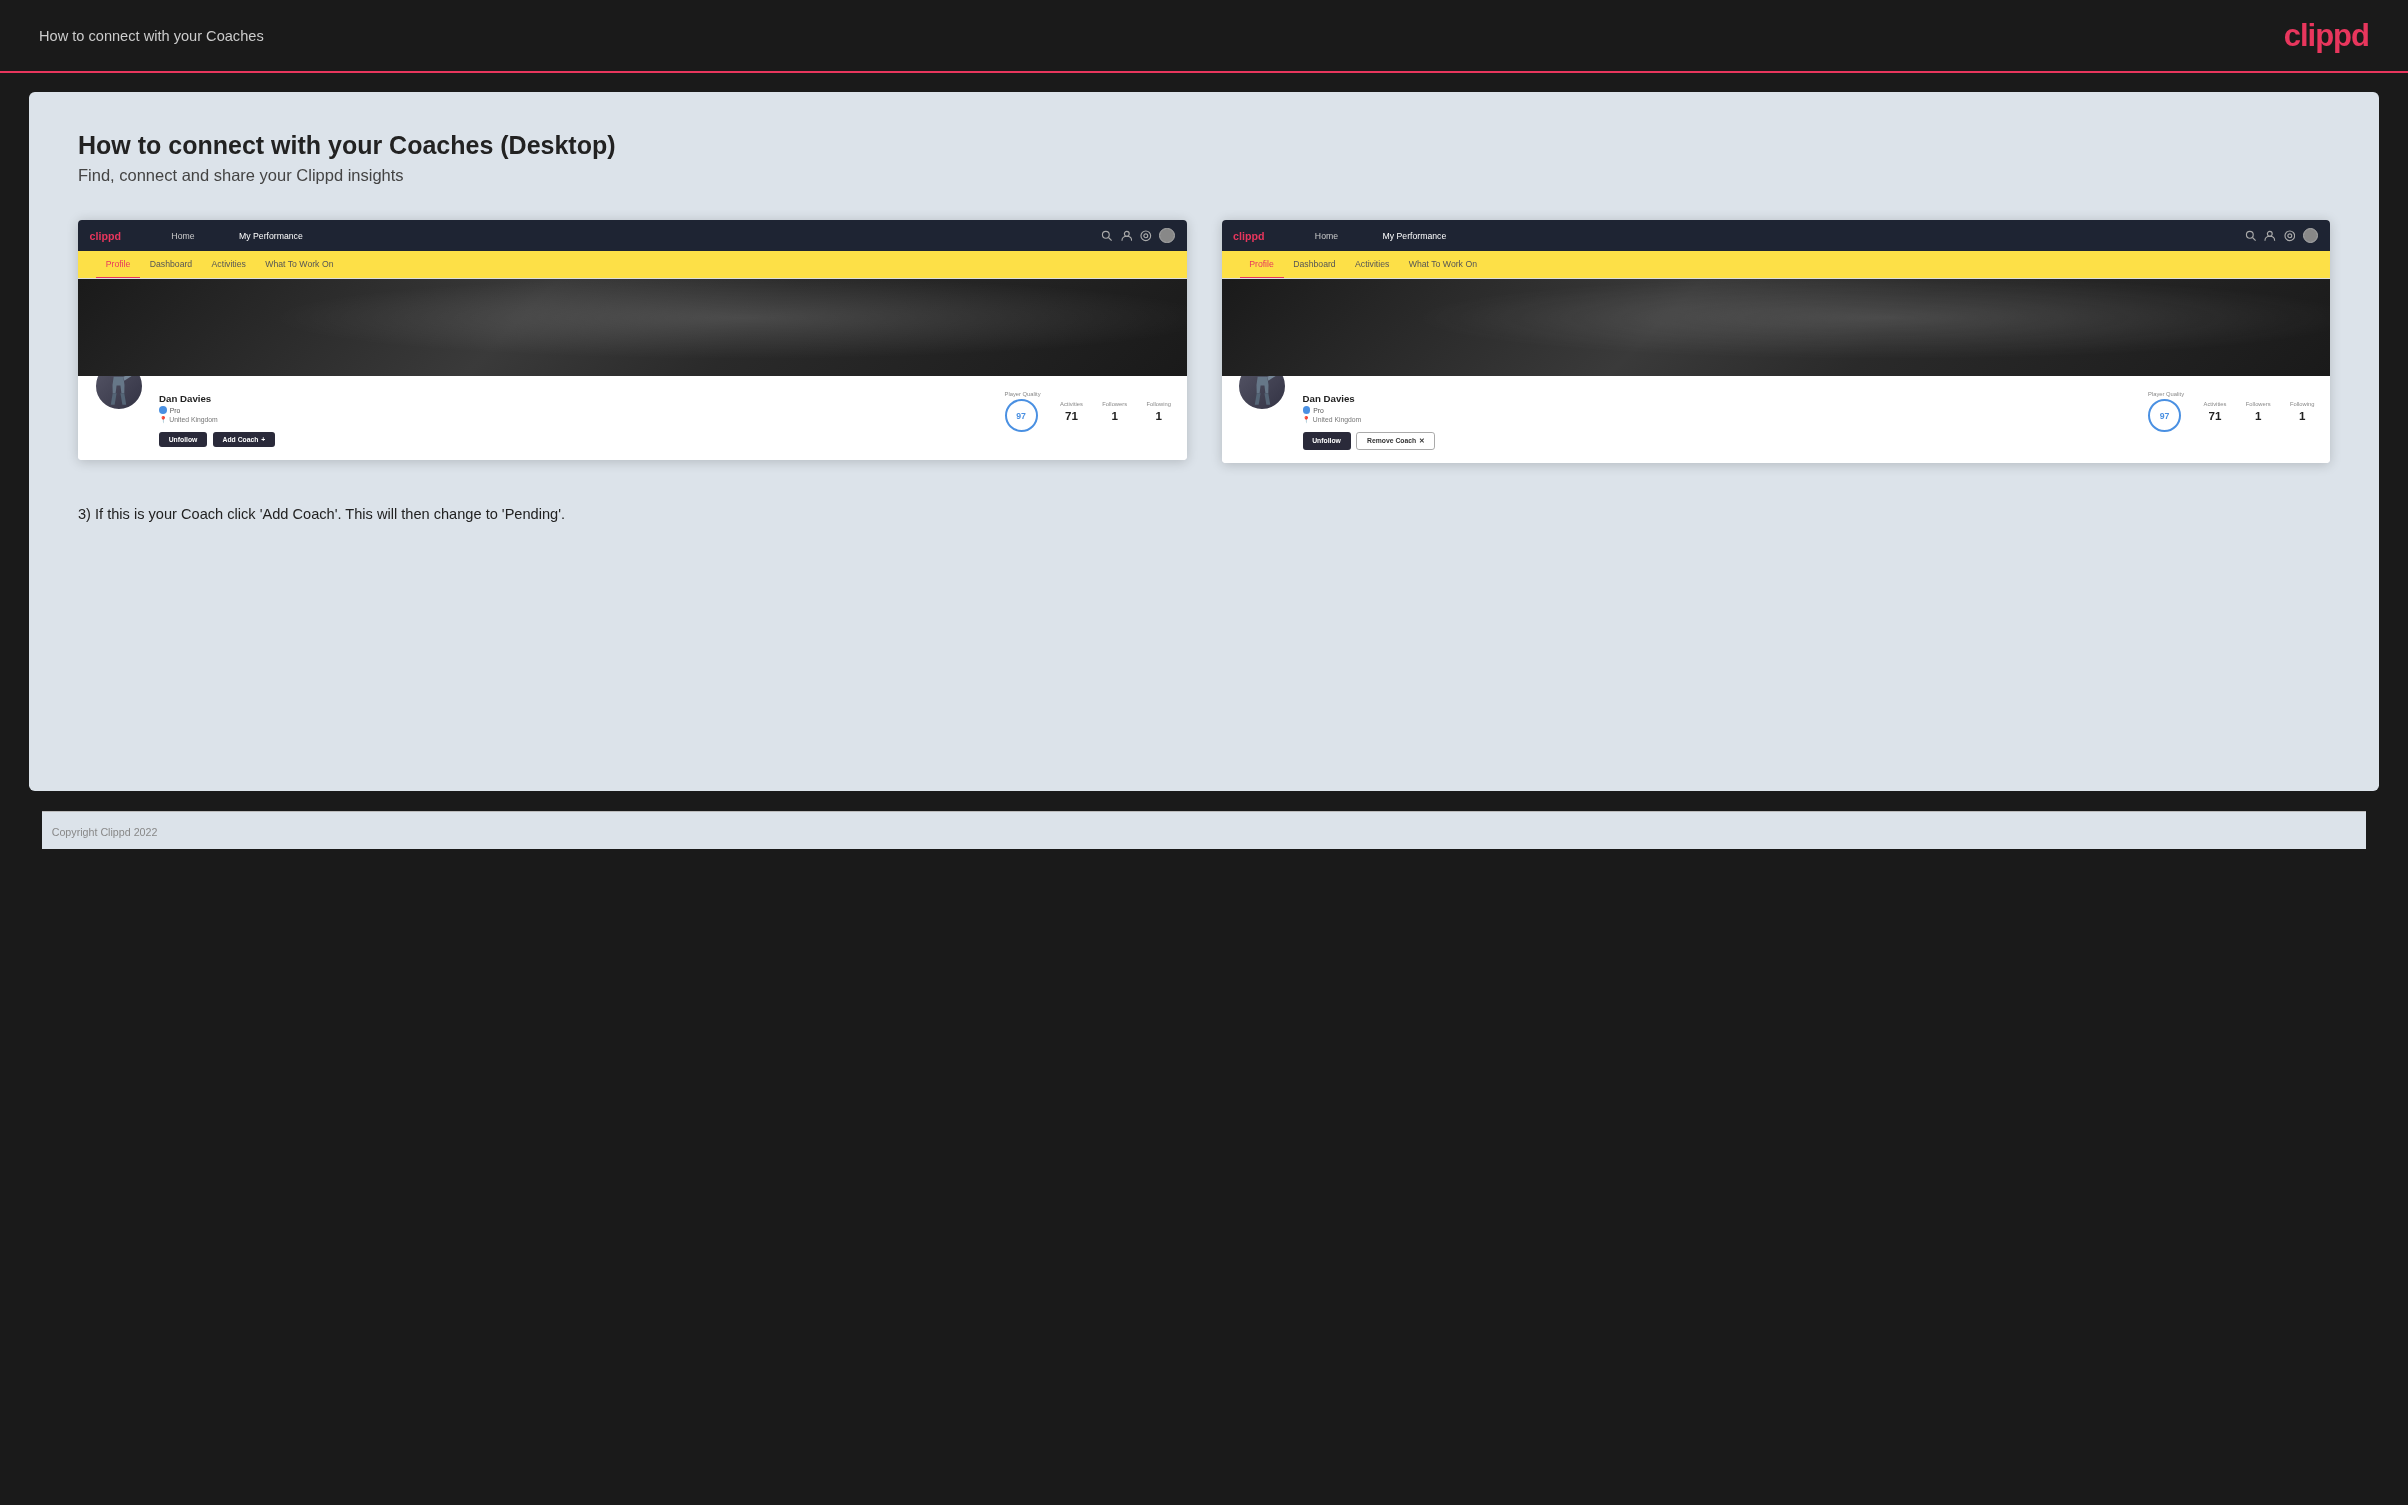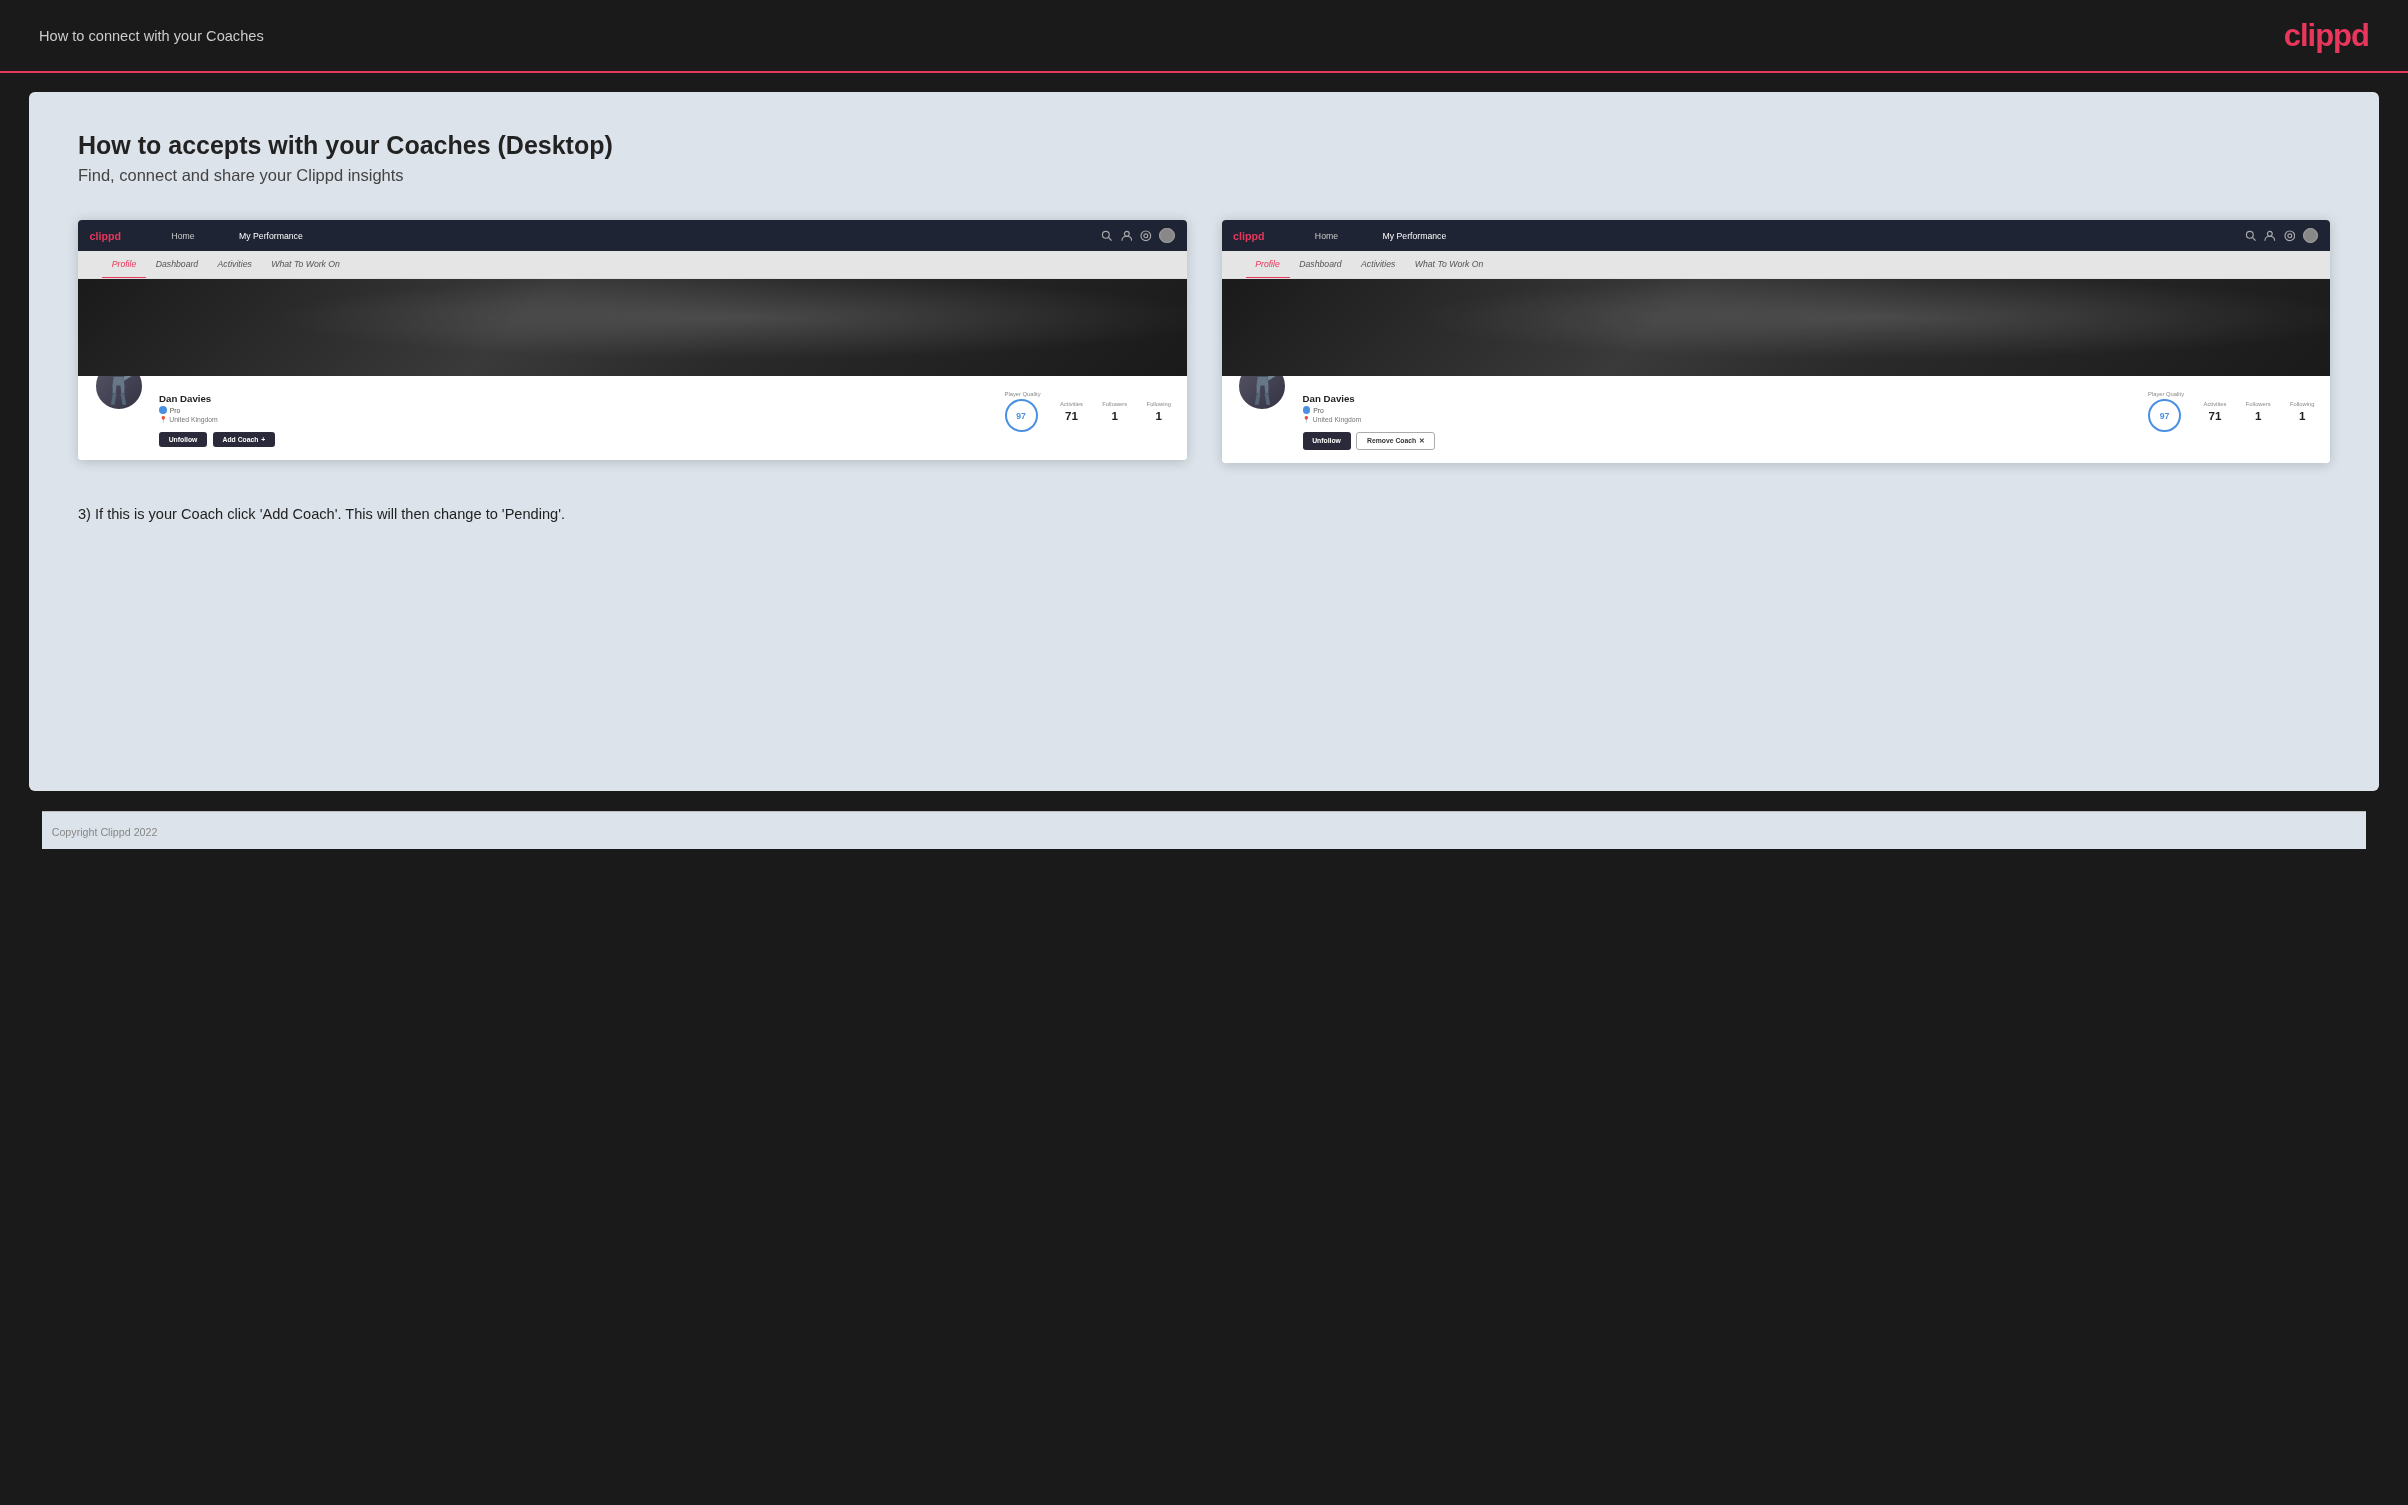--- a/index.html
+++ b/index.html
@@ -84,25 +84,24 @@
     .mock-nav-link.active {
       color: #fff;
     }
     .mock-nav-icons {
       margin-left: auto;
       display: flex;
       gap: 7.8px;
       align-items: center;
     }
     .mock-tabs {
-      background: #e5e5e5;
+      background: #fde047;
       display: flex;
       border-bottom: 1px solid #ddd;
-      padding: 0 24px;
-      font-style: italic;
+      padding: 0 18px;
     }
     .mock-tab {
       font-size: 8.7px;
       padding: 7.8px 9.7px;
       color: #555;
       cursor: pointer;
       border-bottom: 1.9px solid transparent;
     }
     .mock-tab.active {
       color: #e8365d;
@@ -263,21 +262,21 @@
 </head>
 <body>
 
 <div class="top-bar">
   <span class="top-bar-title">How to connect with your Coaches</span>
   <span class="logo">clippd</span>
 </div>
 
 <div class="main-content">
 
-  <div class="main-title">How to accepts with your Coaches (Desktop)</div>
+  <div class="main-title">How to connect with your Coaches (Desktop)</div>
   <div class="main-subtitle">Find, connect and share your Clippd insights</div>
 
   <div class="screenshots-row">
 
     <div class="screenshot-col">
       <div class="mock-browser">
 
         <div class="mock-nav">
           <span class="mock-logo">clippd</span>
           <span class="mock-nav-link">Home</span>

